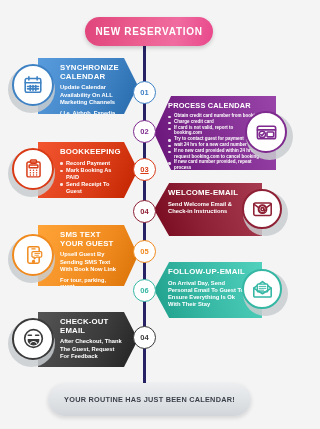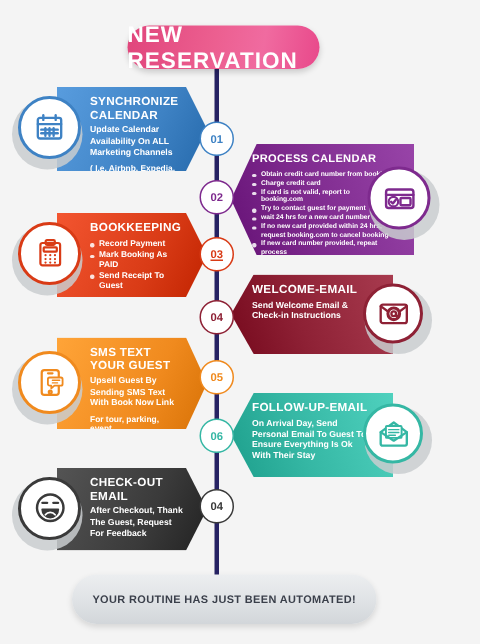--- a/index.html
+++ b/index.html
@@ -20,21 +20,21 @@
 
   
   .header-pill{
     position:absolute;left:85px;top:17px;width:128px;height:29px;
     border-radius:15px;
     background:linear-gradient(100deg,#e0457b 0%,#ec5f90 45%,#f06ba0 70%,#e8488a 100%);
     box-shadow:0 2px 4px rgba(0,0,0,.18);
     display:flex;align-items:center;justify-content:center;
   }
   .header-pill span{
-    color:#fff;font-size:15px;font-weight:bold;letter-spacing:.7px;
+    color:#fff;font-size:10px;font-weight:bold;letter-spacing:.7px;
   }
 
   
   .footer-pill{
     position:absolute;left:48px;top:383px;width:203px;height:33px;
     border-radius:17px;
     background:linear-gradient(180deg,#eceef0 0%,#dfe2e5 55%,#d2d6da 100%);
     box-shadow:0 2px 4px rgba(0,0,0,.13);
     display:flex;align-items:center;justify-content:center;
   }
@@ -279,16 +279,16 @@
               <path d="M6.4 13.2 h11.2 a5.6 5.6 0 0 1 -11.2 0 z" fill="#3a3a3a" stroke="#3a3a3a" stroke-width="1.2" stroke-linejoin="round"></path>
               <path d="M8.6 16.9 a4.2 4.2 0 0 1 6.8 0" stroke="#fff" stroke-width="1.2" fill="none" stroke-linecap="round"></path>
             </svg>
           </span>
         </div>
         <div class="badge" style="pointer-events: auto; left: 133px; top: 314px; border: 1.9px solid rgb(58, 58, 58); color: rgb(58, 58, 58);">04</div>
       </div>
     </div>
 
   <div class="footer-pill">
-    <span>YOUR ROUTINE HAS JUST BEEN AUTOMATED!</span>
+    <span>YOUR ROUTINE HAS JUST BEEN CALENDAR!</span>
   </div>
 
 </div>
 
 </body></html>

